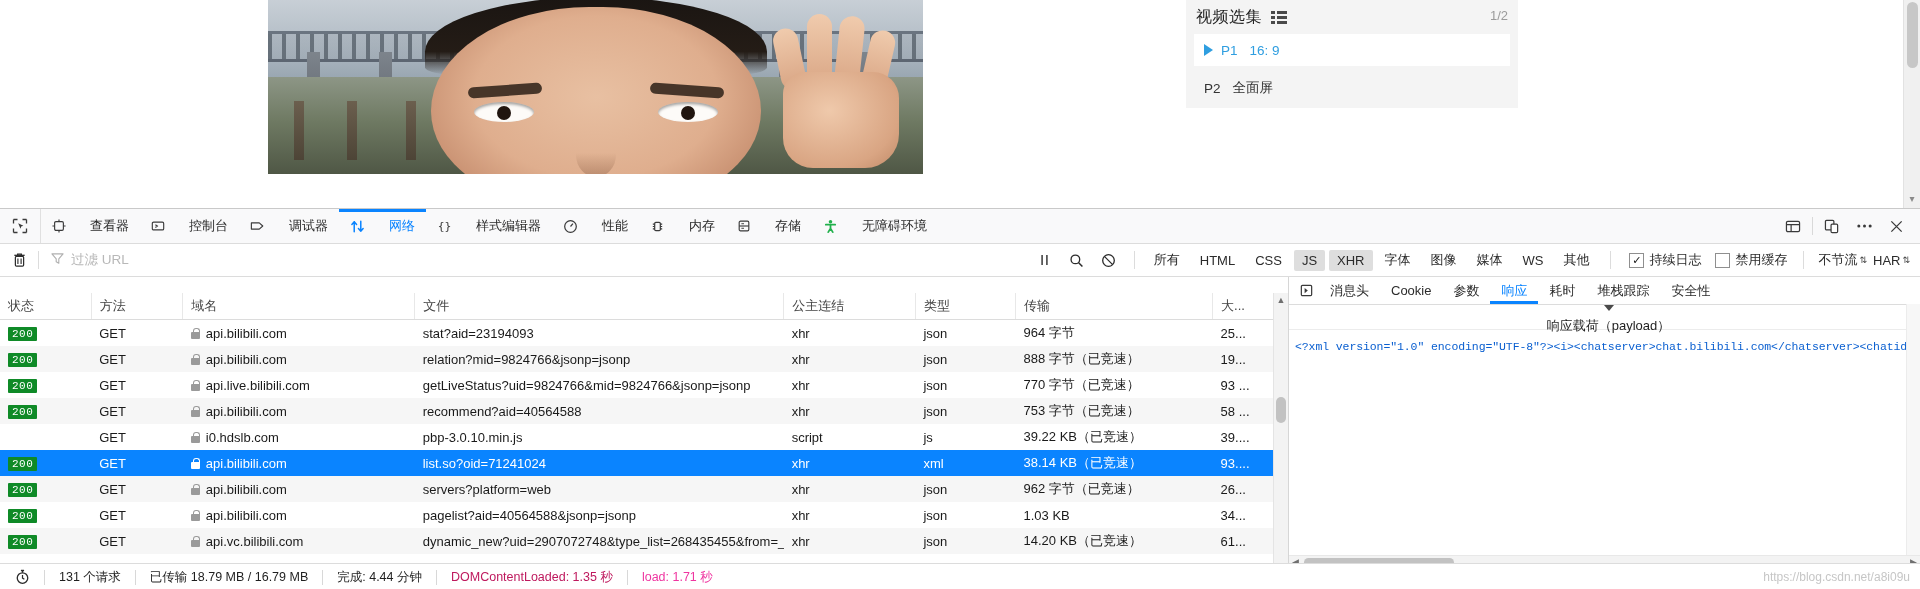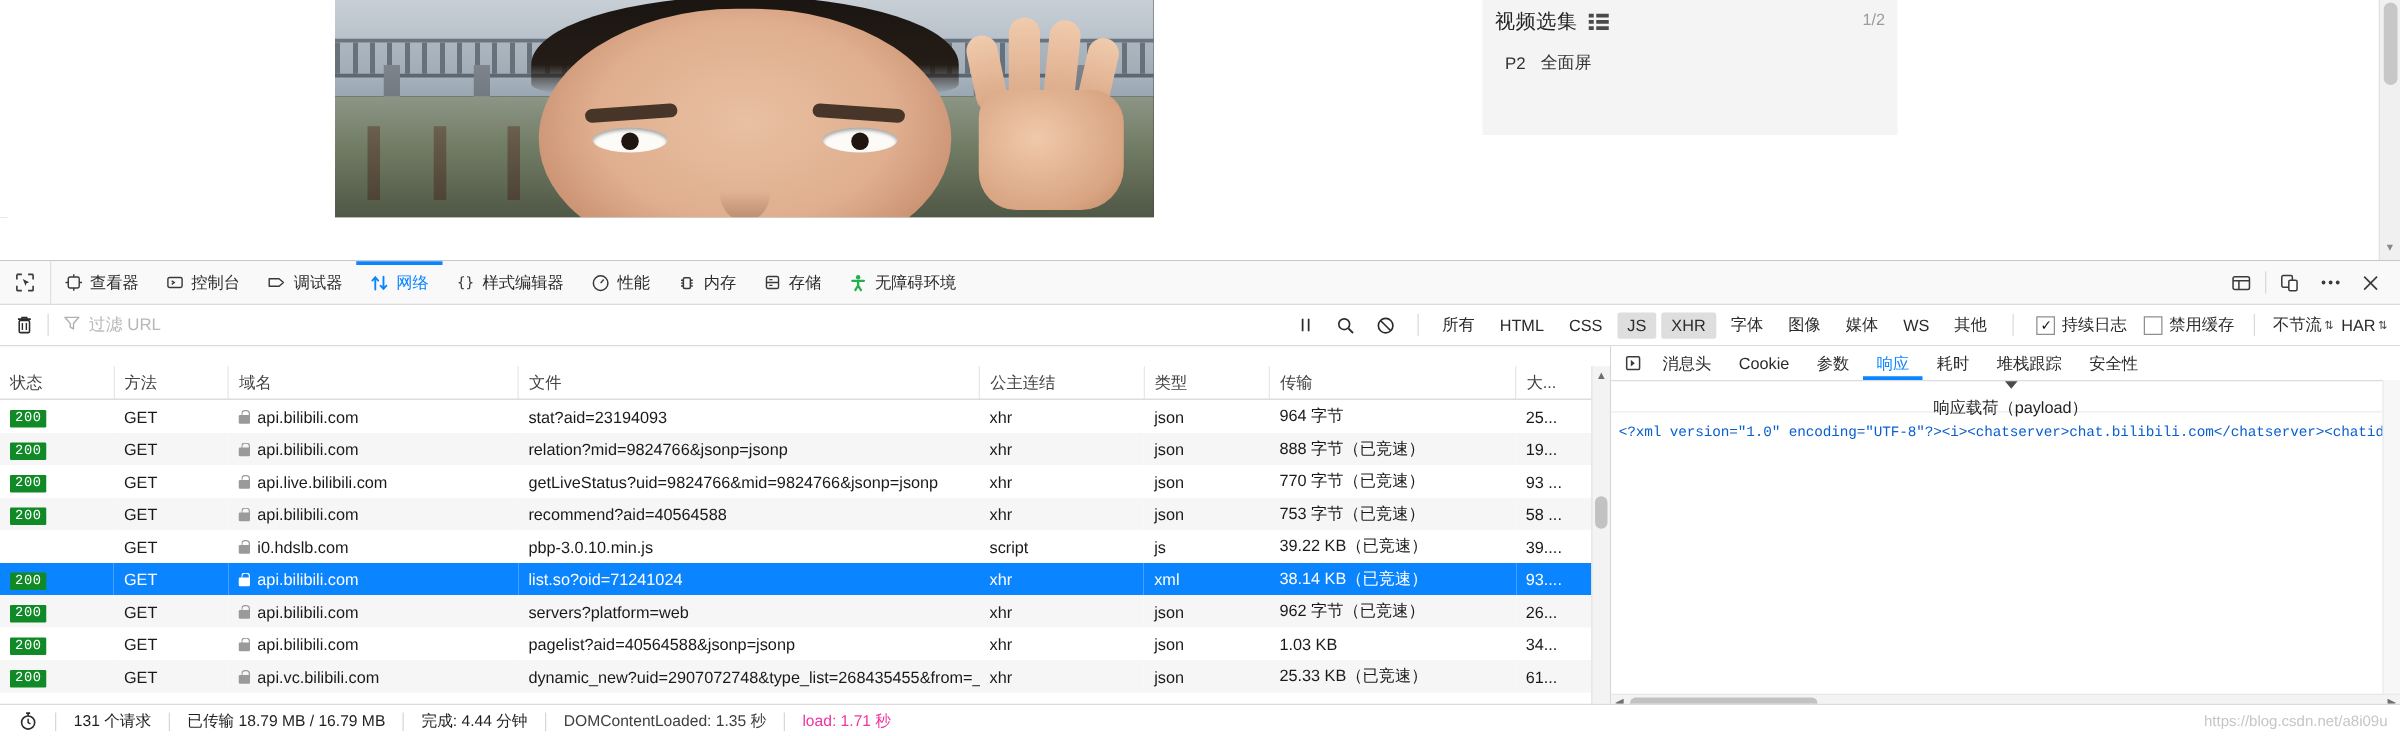--- a/index.html
+++ b/index.html
@@ -209,21 +209,21 @@
   .dt-tabbar {
     position: relative; height: 34px; background: #f9f9fa;
     border-bottom: 1px solid #dcdcdc;
     display: flex; align-items: stretch;
   }
   .dt-pickbtn {
     width: 40px; display: flex; align-items: center; justify-content: center;
     border-right: 1px solid #e0e0e0; cursor: pointer;
   }
   .dt-tab {
-    display: flex; align-items: center; gap: 6px; padding: 0 11px;
+    display: flex; align-items: center; gap: 24px; padding: 0 11px;
     cursor: pointer; color: #2b2b2b; position: relative; white-space: nowrap;
   }
   .dt-tab.active { color: #0a84ff; box-shadow: inset 0 3px 0 #0a84ff; }
   .dt-tab svg { display: block; }
   .dt-tab-label { font-size: 13px; }
   .dt-right-tools {
     margin-left: auto; display: flex; align-items: center; padding-right: 8px;
   }
   .dt-icon-btn {
     width: 32px; height: 34px; display: flex; align-items: center; justify-content: center;
@@ -358,21 +358,21 @@
 
   
   .dt-status {
     position: absolute; left: 0; bottom: 0; width: 1920px; height: 26px;
     border-top: 1px solid #dcdcdc; background: #fff;
     display: flex; align-items: center; gap: 0; font-size: 12.5px; color: #1f1f1f;
   }
   .sb-clock { width: 44px; display: flex; align-items: center; justify-content: center; }
   .sb-item { padding: 0 14px; white-space: nowrap; }
   .sb-div { width: 1px; height: 15px; background: #d8d8d8; }
-  .sb-dcl { color: #404040; }
+  .sb-dcl { color: #be185d; }
   .sb-load { color: #ef35a0; }
   .sb-watermark {
     margin-left: auto; padding-right: 10px; color: #c6c6c6; font-size: 12px;
   }
 </style>
 </head>
 <body>
 
 <div id="app">
 
@@ -424,20 +424,25 @@
         <span class="vs-listicon">
             <i></i>
             <i></i>
             <i></i>
             <i></i>
             <i></i>
             <i></i>
           </span>
         <span class="vs-count">1/2</span>
       </div>
+      <div class="vs-item active">
+        <span class="vs-play"></span>
+        <span class="vs-p">P1</span>
+        <span>16: 9</span>
+      </div>
       <div class="vs-item">
         <span class="vs-p">P2</span>
         <span>全面屏</span>
       </div>
     </div>
 
 
     <div class="page-scroll-track">
       <div class="page-scroll-thumb"></div>
       <div class="page-scroll-arrow">▾</div>
@@ -743,21 +748,21 @@
               <td>1.03 KB</td>
               <td>34...</td>
             </tr>
             <tr class="alt">
               <td><span class="status-badge">200</span></td>
               <td>GET</td>
               <td><span class="lock"></span><span>api.vc.bilibili.com</span></td>
               <td>dynamic_new?uid=2907072748&amp;type_list=268435455&amp;from=_hs</td>
               <td>xhr</td>
               <td>json</td>
-              <td>25.33 KB（已竞速）</td>
+              <td>14.20 KB（已竞速）</td>
               <td>61...</td>
             </tr>
           </tbody>
         </table>
 
         <div class="list-scrollbar">
           <div class="ls-up">▲</div>
           <div class="ls-thumb"></div>
           <div class="ls-down">▼</div>
         </div>

